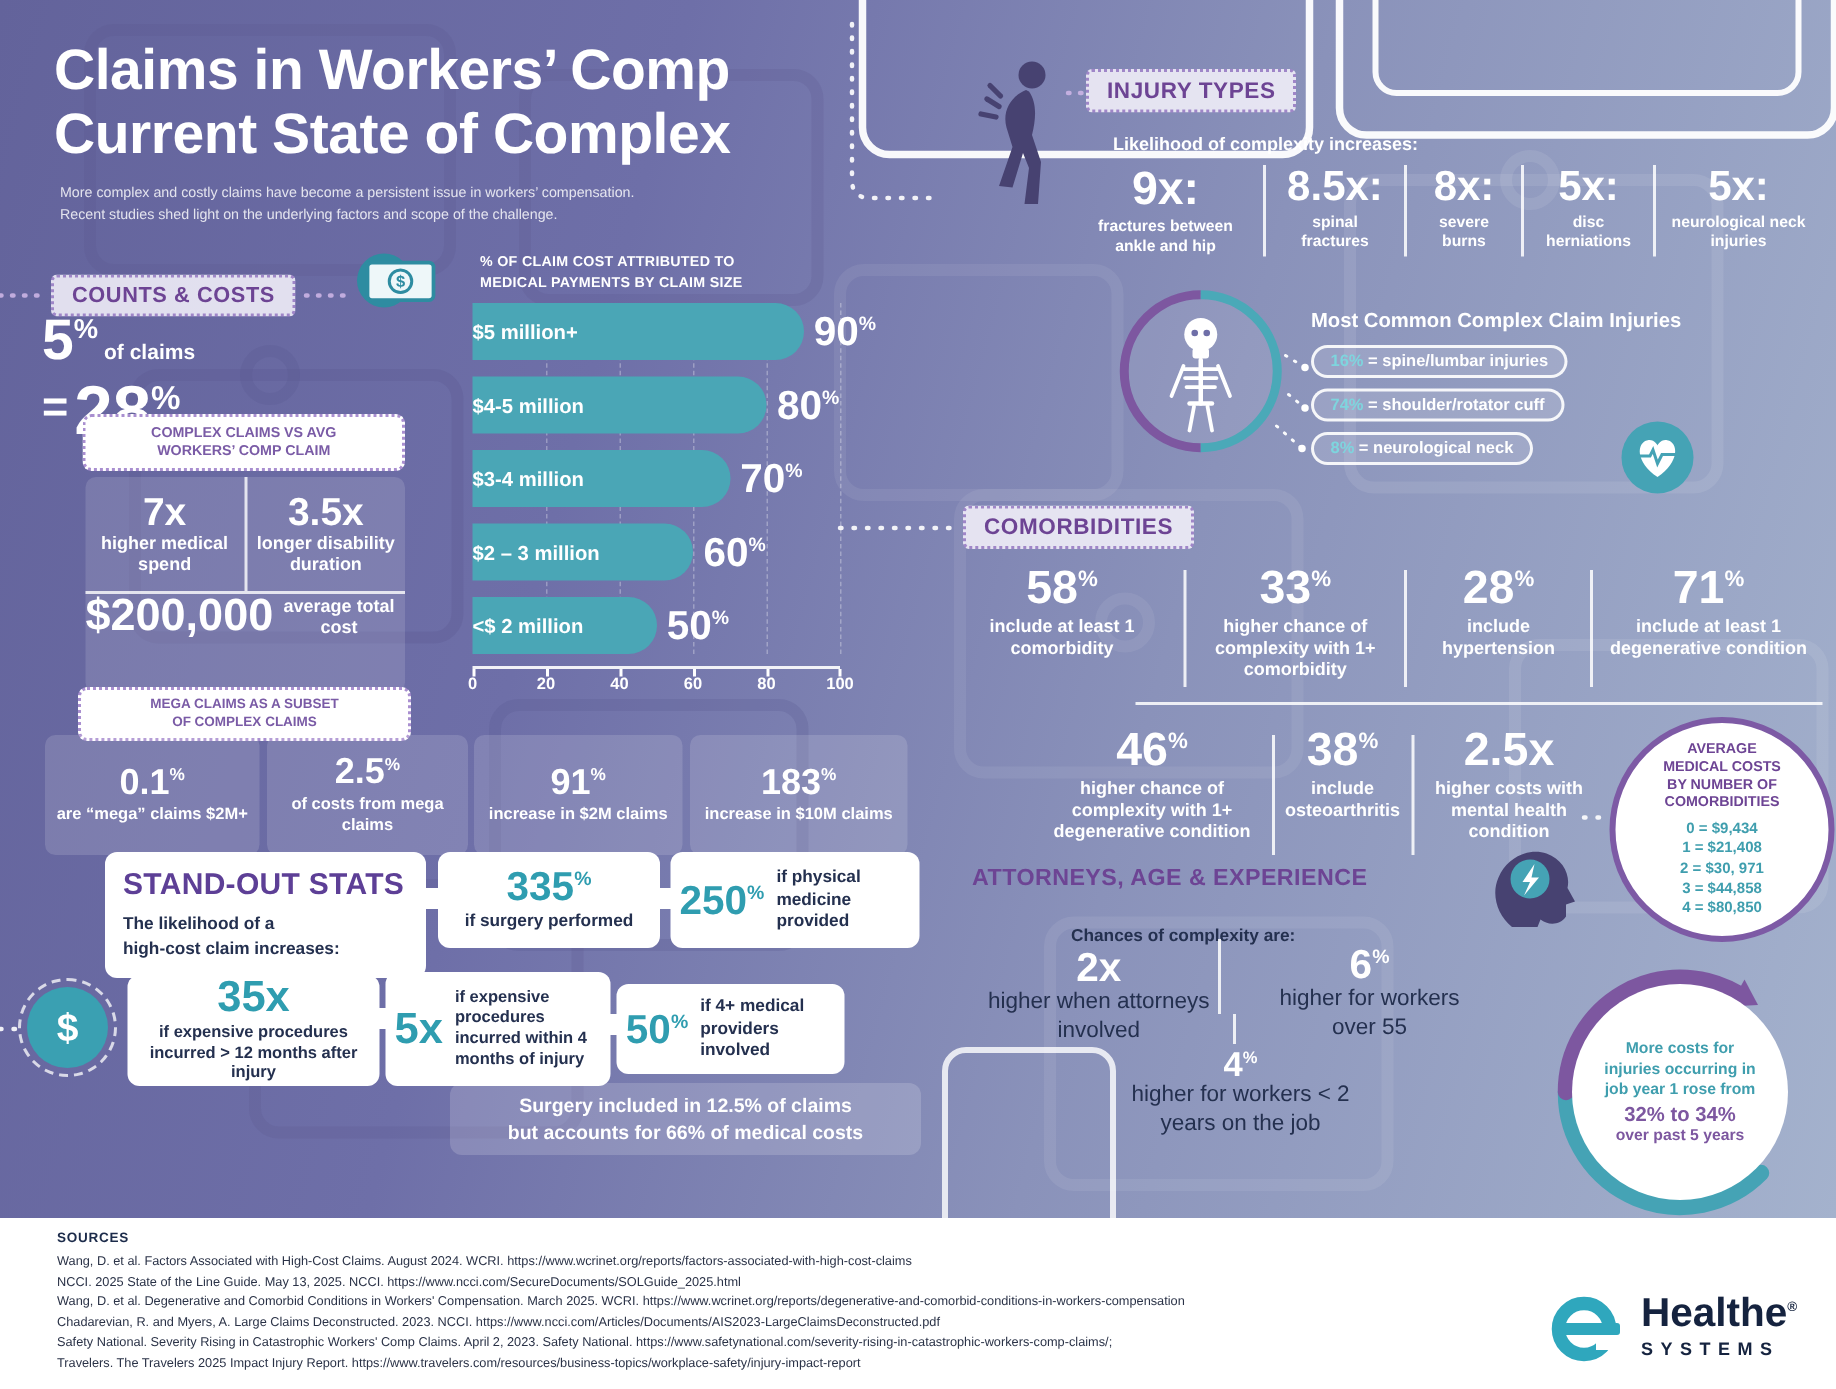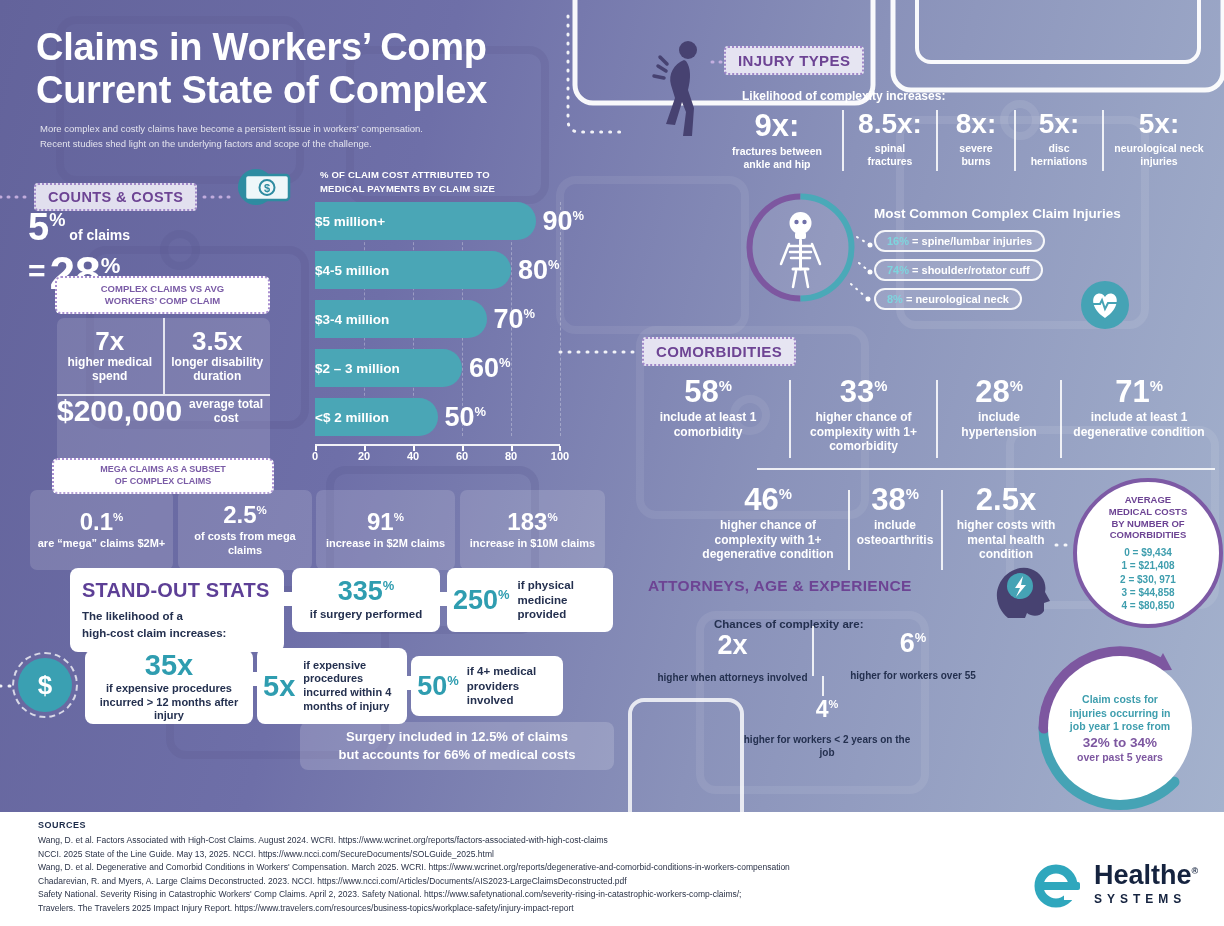--- a/index.html
+++ b/index.html
@@ -82,21 +82,21 @@
   .so-intro{position:absolute;color:#24304f;font-weight:bold;font-size:11.5px;line-height:1.4}
   .note{position:absolute;background:rgba(255,255,255,.17);border-radius:8px;color:#fff;font-weight:bold;font-size:13px;
     line-height:1.35;display:flex;flex-direction:column;justify-content:center;text-align:center}
   .bridge{position:absolute;background:#fff}
   .dollar-ring{position:absolute;border:2px dashed rgba(255,255,255,.75);border-radius:50%}
   .dollar-circle{position:absolute;background:#3aa0b2;border-radius:50%;color:#fff;font-weight:bold;
     display:flex;align-items:center;justify-content:center;font-size:26px}
   
   .astat{position:absolute;text-align:center}
   .aval{color:#fff;font-weight:bold;font-size:27px;line-height:1}
-  .albl{color:#24304f;font-weight:bold;font-size:10px;line-height:1.25;margin-top:13px}
+  .albl{color:#24304f;font-weight:normal;font-size:15px;line-height:1.25;margin-top:0}
   .aintro{position:absolute;color:#24304f;font-weight:bold;font-size:11.5px}
   .y1c{position:absolute;left:1048px;top:656px;width:144px;height:144px;border-radius:50%;background:#fff;
     display:flex;flex-direction:column;align-items:center;justify-content:center;text-align:center}
   .y1t{font-size:10.5px;color:#3f9eae;font-weight:bold;line-height:1.3}
   .y1h{font-size:13.5px;color:#7d57a0;font-weight:bold;margin:1px 0}
   .y1e{font-size:10.5px;color:#7d57a0;font-weight:bold}
   
   .footer{position:absolute;left:0;top:812px;width:1224px;height:114px;background:#fff}
   .src-head{position:absolute;left:38px;top:8px;font-size:9px;font-weight:bold;color:#1c2b4a;letter-spacing:.5px}
   .src-line{position:absolute;left:38px;font-size:8.5px;color:#2a3247;white-space:nowrap}
@@ -471,21 +471,21 @@
     <div class="aval" style="font-size:23px"><span>4</span><span class="sup">%</span></div>
     <div class="albl">higher for workers &lt; 2 years on the job</div>
   </div>
 
   <svg class="abs" style="left:1034px;top:642px" width="172" height="172" viewBox="0 0 172 172">
     <path d="M140,140 A76,76 0 0 1 10,86" fill="none" stroke="#45a3b5" stroke-width="11" stroke-linecap="round"></path>
     <path d="M10,86 A76,76 0 0 1 124,20" fill="none" stroke="#7d57a0" stroke-width="11" stroke-linecap="round"></path>
     <polygon points="138,28 119,29 129,11" fill="#7d57a0"></polygon>
   </svg>
   <div class="y1c">
-    <div class="y1t">Claim costs for</div>
+    <div class="y1t">More costs for</div>
     <div class="y1t">injuries occurring in</div>
     <div class="y1t">job year 1 rose from</div>
     <div class="y1h">32% to 34%</div>
     <div class="y1e">over past 5 years</div>
   </div>
 
 </div>
 
 <div class="footer">
   <div class="src-head">SOURCES</div>

